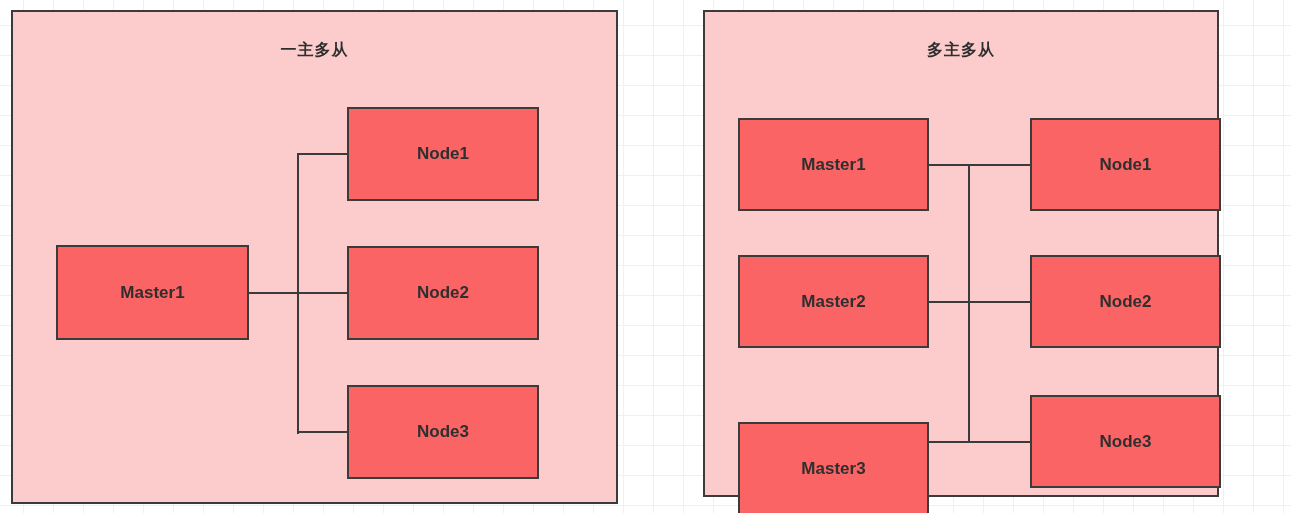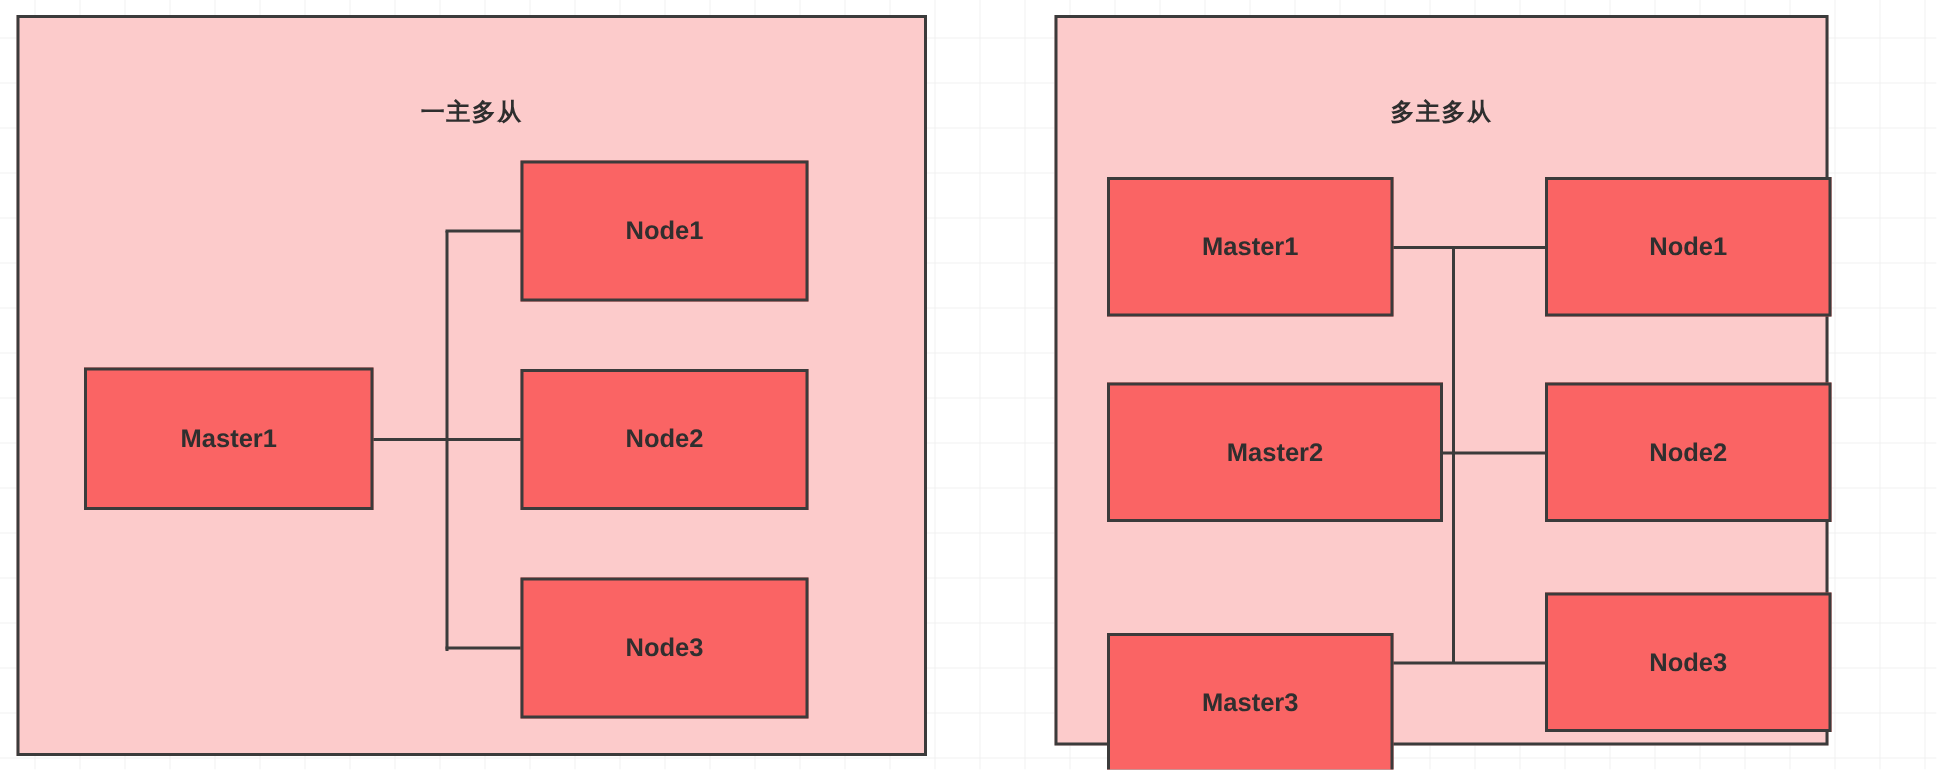--- a/index.html
+++ b/index.html
@@ -38,21 +38,20 @@
   .group-title {
     position: absolute;
     top: 28px;
     left: 0;
     width: 100%;
     text-align: center;
     font-size: 16px;
     font-weight: bold;
     color: #2e2e2e;
     letter-spacing: 1px;
-    margin-top: 25px;
   }
 
   
   .box {
     position: absolute;
     background: #fa6464;
     border: 2px solid #3b3b3b;
     box-sizing: border-box;
     display: flex;
     align-items: center;
@@ -123,21 +122,21 @@
   <div class="conn-h" style="left:928px; top:164px; width:103px;"></div>
 
   <div class="conn-h" style="left:928px; top:301px; width:103px;"></div>
 
   <div class="conn-h" style="left:928px; top:441px; width:103px;"></div>
 
   <div class="box" style="left:738px; top:118px; width:191px; height:93px;">
     <span class="box-label">Master1</span>
   </div>
 
-  <div class="box" style="left:738px; top:255px; width:224px; height:93px;">
+  <div class="box" style="left:738px; top:255px; width:191px; height:93px;">
     <span class="box-label">Master2</span>
   </div>
 
   <div class="box" style="left:738px; top:395px; width:191px; height:93px;margin-top:27px;">
     <span class="box-label">Master3</span>
   </div>
 
   <div class="box" style="left:1030px; top:118px; width:191px; height:93px;">
     <span class="box-label">Node1</span>
   </div>

